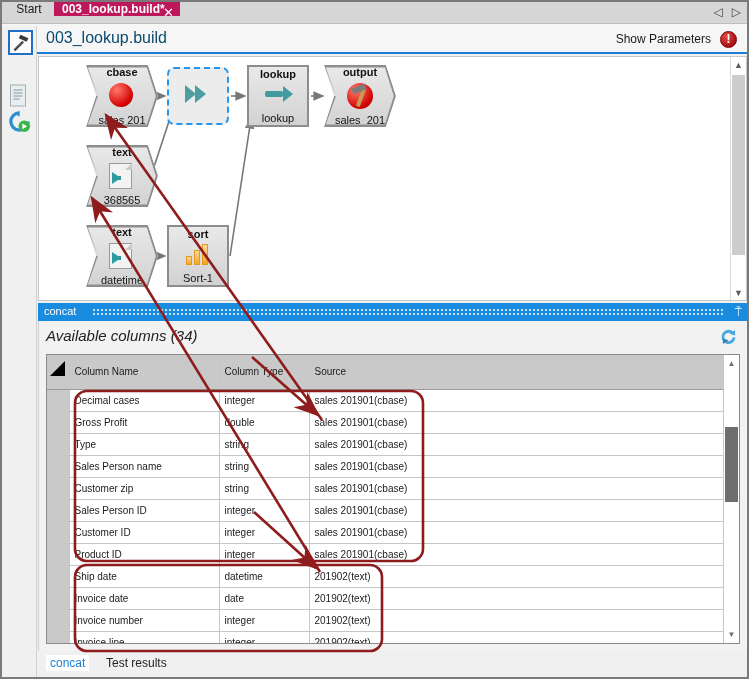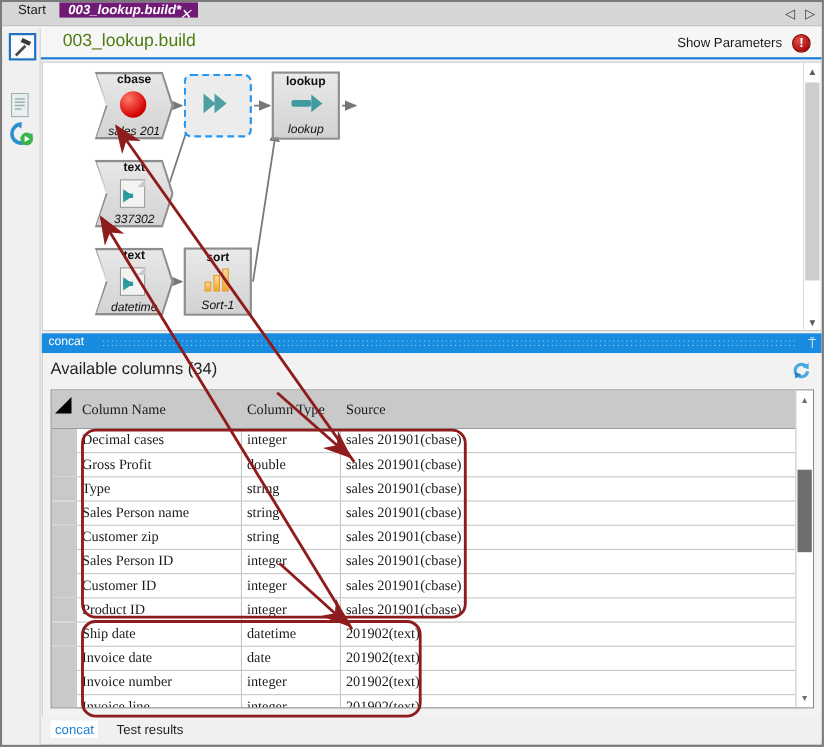--- a/index.html
+++ b/index.html
@@ -29,25 +29,24 @@
   .tab {
     position: absolute; top: 0; height: 14px;
     display: flex; align-items: flex-end;
     font-size: 12px; color: #1a1a1a;
     padding: 0 10px;
     cursor: default;
   }
   .tab.inactive { left: 4px; width: 46px; justify-content: center; }
   .tab.active {
     left: 52px; width: 126px;
-    background: #701a75; color: #ffffff;
+    background: #be185d; color: #ffffff;
     font-weight: bold;
     padding-right: 12px;
     padding-left: 8px;
-    font-style: italic;
   }
   .tab .closex {
     position: absolute; right: 6px; top: 3px;
     font-size: 13px; color: #ffffff;
     font-weight: normal;
     line-height: 16px;
   }
   .tabnav {
     position: absolute; right: 6px; top: 3px;
     display: flex; gap: 9px;
@@ -56,22 +55,22 @@
   .tabnav span { line-height: 14px; }
 
   
   #titlebar {
     position: absolute; left: 0; top: 22px;
     width: 745px; height: 30px;
     background: #f6f6f6;
     border-bottom: 2px solid #1a7fd4;
   }
   #doc-title {
-    position: absolute; left: 55px; top: 5px;
-    font-size: 16px; color: #4d7c0f;
+    position: absolute; left: 44px; top: 5px;
+    font-size: 16px; color: #0c4a6e;
   }
   #show-params {
     position: absolute; right: 36px; top: 8px;
     font-size: 12px; color: #1a1a1a; margin-left: 18px;
   }
   #warn-icon {
     position: absolute; right: 10px; top: 7px;
     width: 17px; height: 17px; border-radius: 50%;
     background: radial-gradient(circle at 35% 30%, #e24b4b, #a70d0d 75%);
     border: 1px solid #7e0000;
@@ -134,21 +133,21 @@
     font-size: 11px; color: #111;
     text-align: center;
   }
   .node .ntitle {
     position: absolute; left: 0; right: 0; top: 1px;
     font-weight: bold; font-size: 11px;
   }
   .node .nlabel {
     position: absolute; left: -3px; right: -3px; bottom: 1px;
     font-size: 11px;
-    white-space: nowrap; overflow: hidden; font-style: italic;
+    white-space: nowrap; overflow: hidden;
   }
   .node .nicon {
     position: absolute; left: 50%; top: 50%;
     transform: translate(-50%,-50%);
     width: 26px; height: 26px;
   }
   
   .node.shaped {
     clip-path: polygon(0% 0%, 86% 0%, 100% 50%, 86% 100%, 0% 100%, 14% 50%);
     border: none;
@@ -276,43 +275,43 @@
 
   
   #panel {
     position: absolute; left: 36px; top: 319px;
     width: 709px; height: 330px;
     background: #f2f2f2;
     border-left: 1px solid #cfcfcf;
   }
   #avail-label {
     position: absolute; left: 7px; top: 6px;
-    font-size: 15px; color: #222;
+    font-size: 15px; color: #222; font-style: italic;
   }
   #refresh-icon {
     position: absolute; right: 10px; top: 8px;
     width: 17px; height: 16px;
   }
 
   #grid-wrap {
     position: absolute; left: 7px; top: 33px;
     width: 694px; height: 290px;
     background: #ffffff;
     border: 1px solid #8a8a8a;
     overflow: hidden;
   }
   table.grid { border-collapse: collapse; table-layout: fixed; width: 677px; }
   table.grid th, table.grid td {
     border-right: 1px solid #c6c6c6;
     border-bottom: 1px solid #c6c6c6;
-    font-size: 13px; color: #1a1a1a;
+    font-size: 10px; color: #1a1a1a;
     text-align: left;
     padding: 0 0 0 5px;
     height: 22px;
-    overflow: hidden; white-space: nowrap; font-family: Liberation Serif, serif;
+    overflow: hidden; white-space: nowrap;
   }
   table.grid thead th {
     background: #c9c9c9;
     border-bottom: 1px solid #9a9a9a;
     height: 34px;
     vertical-align: middle;
     font-weight: normal;
   }
   th.corner, td.rowhdr {
     width: 22px; background: #c9c9c9; padding: 0;
@@ -448,29 +447,39 @@
       <div class="ntitle">lookup</div>
       <div class="nicon">
         <div class="ico-lookup">
             <div class="bar"></div>
             <div class="hd"></div>
           </div>
       </div>
       <div class="nlabel">lookup</div>
     </div>
 
+    <div class="node shaped" style="left:285px; top:8px;">
+      <div class="ntitle">output</div>
+      <div class="nicon">
+        <div class="ico-out">
+            <div class="handle"></div>
+            <div class="head"></div>
+          </div>
+      </div>
+      <div class="nlabel">sales_201</div>
+    </div>
 
     <div class="node shaped" style="left:47px; top:88px;">
       <div class="ntitle">text</div>
       <div class="nicon">
         <div class="ico-page">
             <div class="ico-arrow-r"></div>
           </div>
       </div>
-      <div class="nlabel">337302</div>
+      <div class="nlabel">368565</div>
     </div>
 
     <div class="node shaped" style="left:47px; top:168px;">
       <div class="ntitle">text</div>
       <div class="nicon">
         <div class="ico-page">
             <div class="ico-arrow-r"></div>
           </div>
       </div>
       <div class="nlabel">datetime</div>

